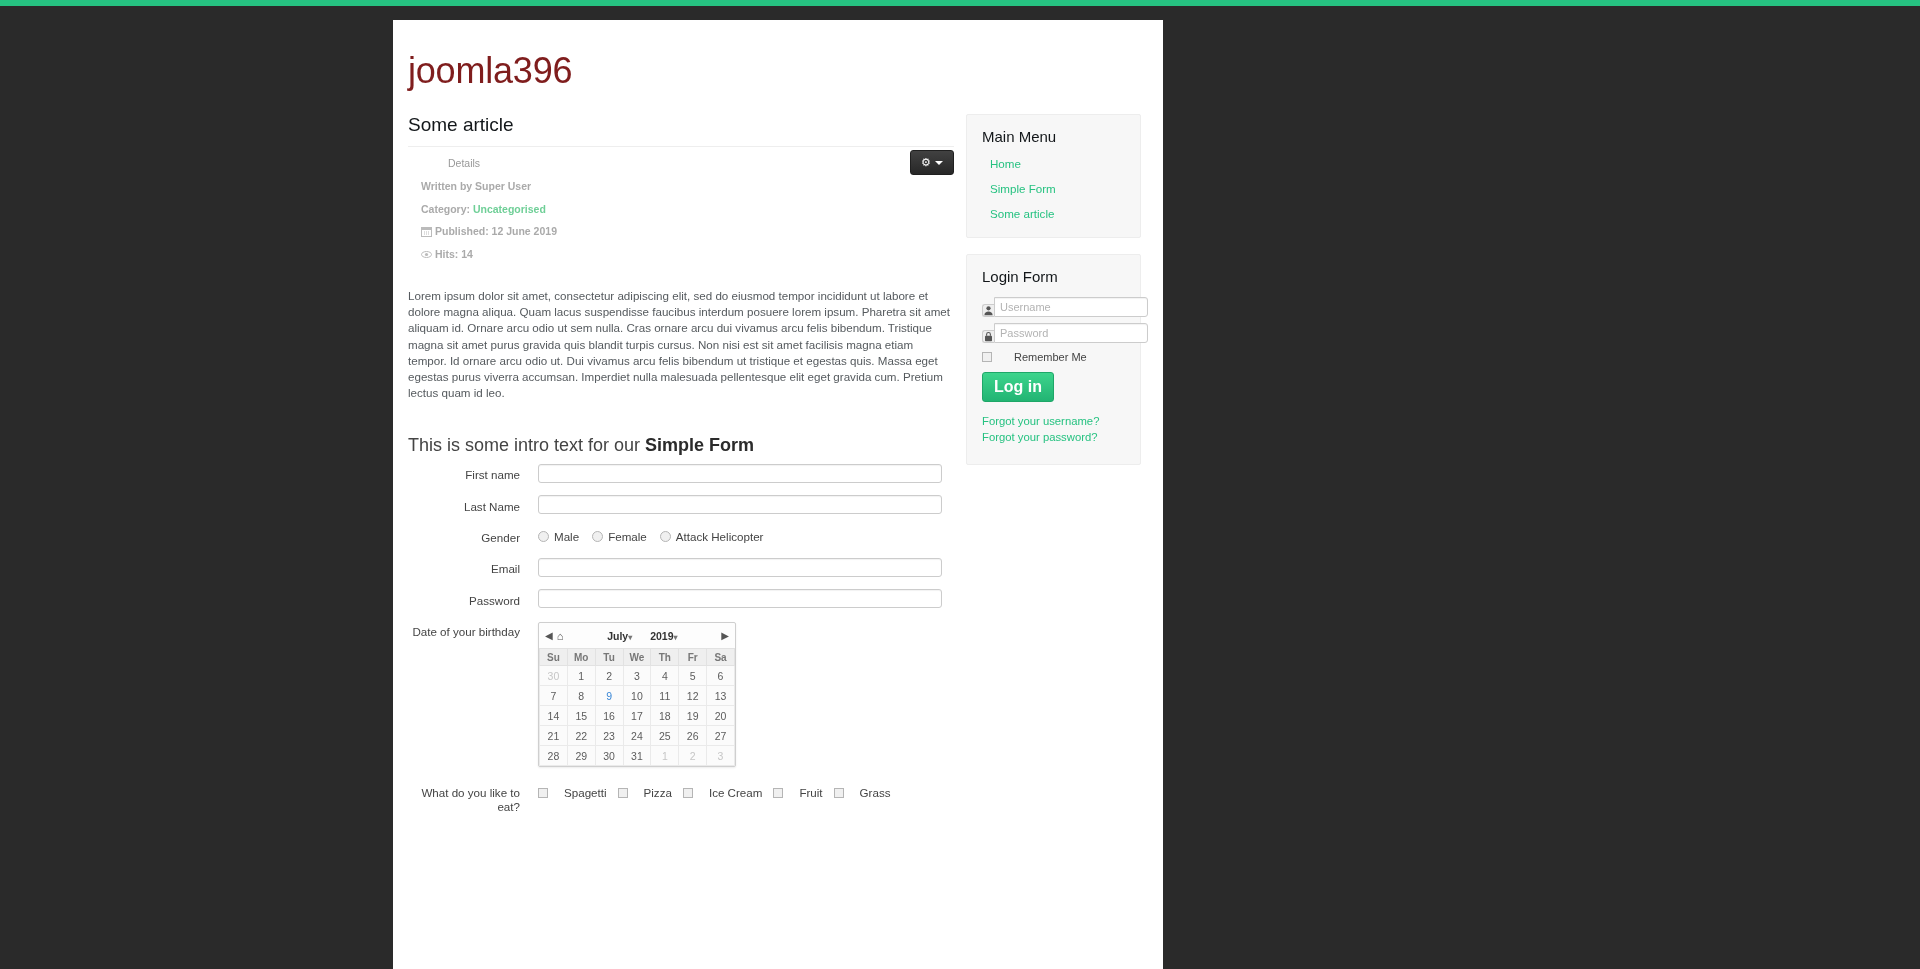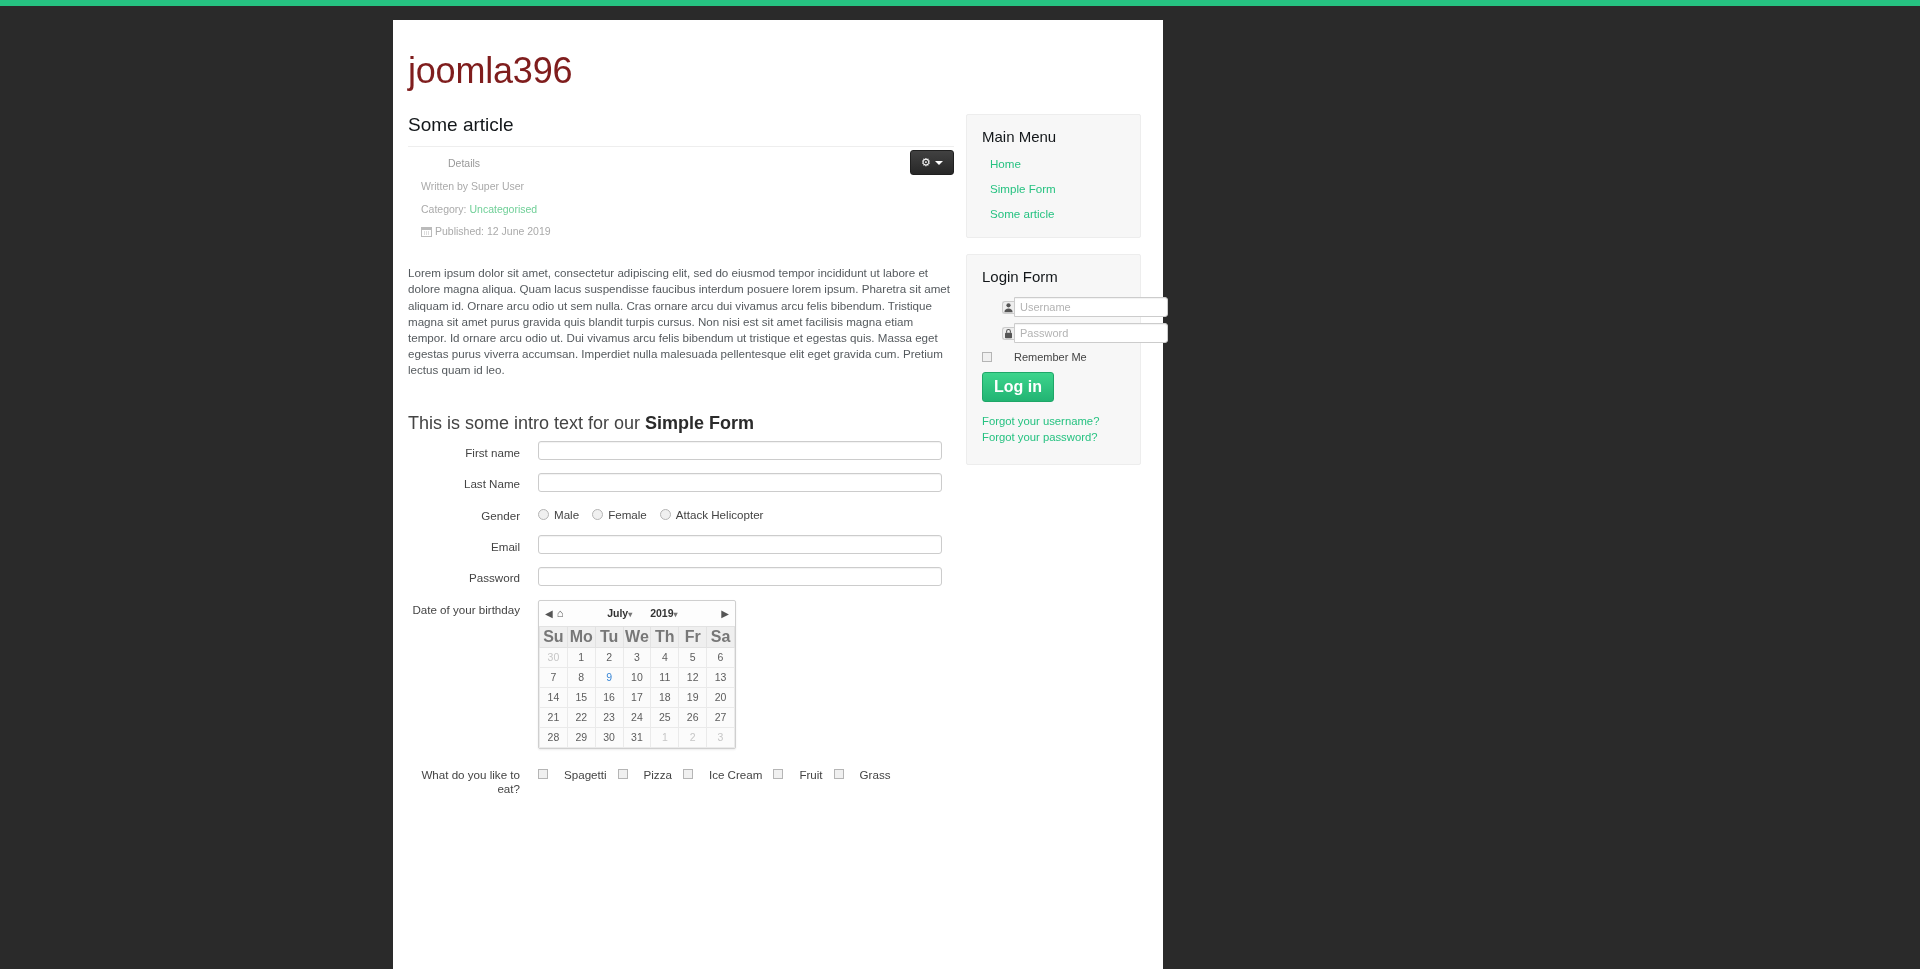--- a/index.html
+++ b/index.html
@@ -50,21 +50,21 @@
     margin: 0 0 9px 0;
   }
   .content-row { display: flex; gap: 0; }
   .content-col { width: 560px; position: relative; }
   .aside-col { width: 175px; margin-left: 12px; }
 
   
   .details-wrap { position: relative; }
   .details-dl { font-size: 10.5px; color: #9e9e9e; line-height: 14.8px; }
   .details-dt { margin: 0 12px 1px 0; color: #999; padding-left: 40px; }
-  .details-dd { margin: 8px 0 0 13px; color: #aaaaaa; white-space: nowrap; }
+  .details-dd { margin: 8px 0 0 13px; color: #aaaaaa; white-space: nowrap; font-weight: bold; }
   .details-dd a, .cat-link { color: #6fcf97; text-decoration: none; }
   .mini-icon { display: inline-block; width: 11px; height: 11px;
     vertical-align: -2px; margin-right: 3px; }
 
   
   .gear-btn {
     position: absolute; right: 0; top: -6px;
     width: 44px; height: 25px;
     background: linear-gradient(#414141, #272727);
     border: 1px solid #1f1f1f; border-radius: 3px;
@@ -124,21 +124,21 @@
     display: flex; align-items: center; height: 25px;
     padding: 0 6px; gap: 4px;
   }
   .cal-nav { color: #555; font-size: 10px; cursor: pointer; }
   .cal-home { font-size: 11px; color: #555; cursor: pointer; }
   .cal-spacer { flex: 1; }
   .cal-sel { font-weight: bold; color: #333; font-size: 10.5px; cursor: pointer; }
   .cal-sel .tinycaret { color: #777; font-size: 8px; }
   table.cal-grid { border-collapse: collapse; width: 100%; }
   table.cal-grid th {
-    background: #efefef; color: #777; font-size: 16px; font-weight: bold;
+    background: #efefef; color: #777; font-size: 10px; font-weight: bold;
     height: 17px; border: 1px solid #e2e2e2; text-align: center; width: 14.28%;
   }
   table.cal-grid td {
     height: 20px; border: 1px solid #eaeaea; text-align: center;
     font-size: 10.5px; color: #5c5c5c; background: #fbfbfb;
   }
   table.cal-grid td.other { color: #c6c6c6; }
   table.cal-grid td.today { color: #3a87d6; }
 
   .checkbox-group { display: flex; align-items: center; flex-wrap: wrap; padding-top: 5px; }
@@ -161,21 +161,21 @@
     font-size: 15px; color: #13171a; font-weight: normal;
     margin: 0 0 12px 0;
   }
   .menu-list { list-style: none; margin: 0; padding: 0; }
   .menu-list li { margin-bottom: 12px; }
   .menu-list li:last-child { margin-bottom: 0; }
   .menu-list a {
     color: #26c281; text-decoration: none; font-size: 11.6px;
     display: block; padding-left: 8px;
   }
-  .login-field-row { display: flex; align-items: center; margin-bottom: 6px; margin-left: 20px; }
+  .login-field-row { display: flex; align-items: flex-end; margin-bottom: 6px; }
   .input-addon {
     width: 22px; border: 1px solid #cccccc; border-right: 0;
     background: #eeeeee; border-radius: 3px 0 0 3px;
     display: flex; align-items: center; justify-content: center;
     font-size: 10px; color: #555;
   }
   .login-input {
     flex: 1; height: 20px; border: 1px solid #cccccc; border-radius: 0 3px 3px 0;
     font-size: 11px; padding: 2px 5px; background: #fff;
     box-shadow: inset 0 1px 1px rgba(0,0,0,.055);
@@ -229,20 +229,29 @@
               </div>
               <div class="details-dd">
                 <span class="mini-icon">
                   <svg width="11" height="11" viewBox="0 0 11 11">
                       <rect x="0.5" y="1.5" width="10" height="9" fill="none" stroke="#bbb"></rect>
                       <rect x="0.5" y="1.5" width="10" height="2.5" fill="#bbb"></rect>
                       <path d="M3 6h1M5 6h1M7 6h1M3 8h1M5 8h1M7 8h1" stroke="#bbb" stroke-width="1"></path>
                     </svg>
                 </span><span>Published:</span>
                 <span>12 June 2019</span>
+              </div>
+              <div class="details-dd">
+                <span class="mini-icon">
+                  <svg width="11" height="11" viewBox="0 0 11 11">
+                      <ellipse cx="5.5" cy="5.5" rx="5" ry="3" fill="none" stroke="#bbb"></ellipse>
+                      <circle cx="5.5" cy="5.5" r="1.6" fill="#bbb"></circle>
+                    </svg>
+                </span><span>Hits:</span>
+                <span>14</span>
               </div>
             </div>
           </div>
 
           <p class="body-text">Lorem ipsum dolor sit amet, consectetur adipiscing elit, sed do eiusmod tempor incididunt ut labore et dolore magna aliqua. Quam lacus suspendisse faucibus interdum posuere lorem ipsum. Pharetra sit amet aliquam id. Ornare arcu odio ut sem nulla. Cras ornare arcu dui vivamus arcu felis bibendum. Tristique magna sit amet purus gravida quis blandit turpis cursus. Non nisi est sit amet facilisis magna etiam tempor. Id ornare arcu odio ut. Dui vivamus arcu felis bibendum ut tristique et egestas quis. Massa eget egestas purus viverra accumsan. Imperdiet nulla malesuada pellentesque elit eget gravida cum. Pretium lectus quam id leo.</p>
 
           <div class="intro-text">
             <span>This is some intro text for our </span><b>Simple Form</b>
           </div>
 

